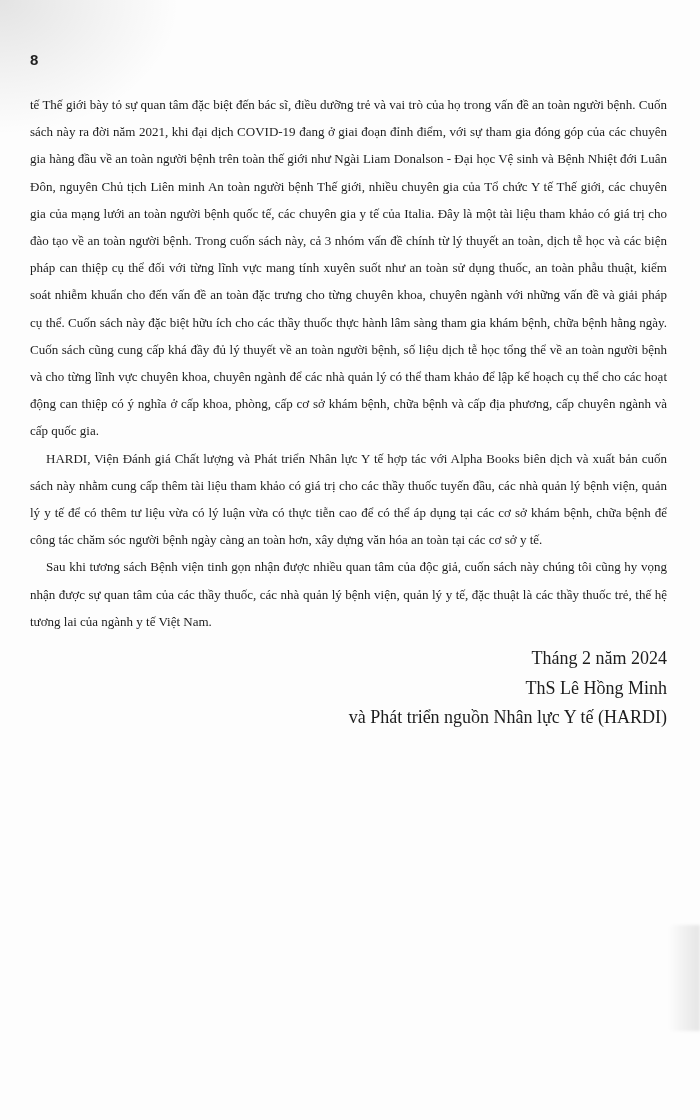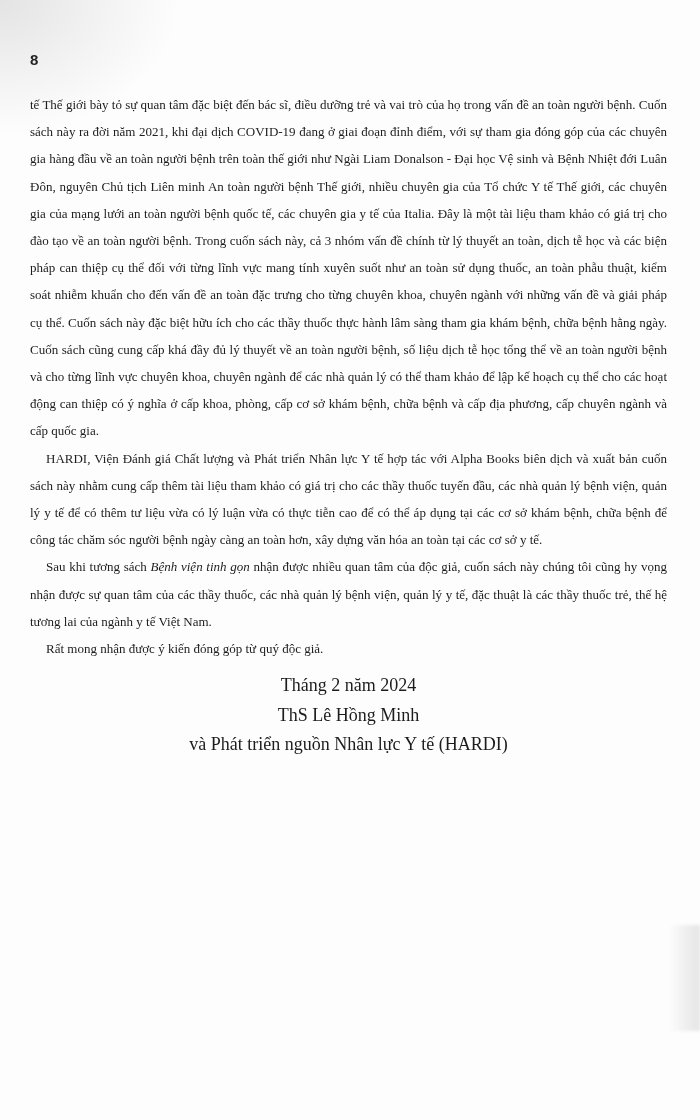--- a/index.html
+++ b/index.html
@@ -56,25 +56,24 @@
   .par {
     margin: 0;
     font-size: 13px;
     line-height: 27.2px;
     text-align: justify;
   }
   .indent {
     text-indent: 16px;
   }
   .italic {
-    font-style: italic;
   }
   .signature {
     margin-top: 9px;
-    text-align: center;
+    text-align: right;
     font-size: 18px;
     line-height: 29.5px;
   }
   .sig-line {
     white-space: nowrap;
   }
 </style>
 </head>
 <body>
 
@@ -84,21 +83,20 @@
 
   <div class="page-number">8</div>
 
   <div class="body-text">
     <p class="par">tế Thế giới bày tỏ sự quan tâm đặc biệt đến bác sĩ, điều dưỡng trẻ và vai trò của họ trong vấn đề an toàn người bệnh. Cuốn sách này ra đời năm 2021, khi đại dịch COVID-19 đang ở giai đoạn đỉnh điểm, với sự tham gia đóng góp của các chuyên gia hàng đầu về an toàn người bệnh trên toàn thế giới như Ngài Liam Donalson - Đại học Vệ sinh và Bệnh Nhiệt đới Luân Đôn, nguyên Chủ tịch Liên minh An toàn người bệnh Thế giới, nhiều chuyên gia của Tổ chức Y tế Thế giới, các chuyên gia của mạng lưới an toàn người bệnh quốc tế, các chuyên gia y tế của Italia. Đây là một tài liệu tham khảo có giá trị cho đào tạo về an toàn người bệnh. Trong cuốn sách này, cả 3 nhóm vấn đề chính từ lý thuyết an toàn, dịch tễ học và các biện pháp can thiệp cụ thể đối với từng lĩnh vực mang tính xuyên suốt như an toàn sử dụng thuốc, an toàn phẫu thuật, kiểm soát nhiễm khuẩn cho đến vấn đề an toàn đặc trưng cho từng chuyên khoa, chuyên ngành với những vấn đề và giải pháp cụ thể. Cuốn sách này đặc biệt hữu ích cho các thầy thuốc thực hành lâm sàng tham gia khám bệnh, chữa bệnh hằng ngày. Cuốn sách cũng cung cấp khá đầy đủ lý thuyết về an toàn người bệnh, số liệu dịch tễ học tổng thể về an toàn người bệnh và cho từng lĩnh vực chuyên khoa, chuyên ngành để các nhà quản lý có thể tham khảo để lập kế hoạch cụ thể cho các hoạt động can thiệp có ý nghĩa ở cấp khoa, phòng, cấp cơ sở khám bệnh, chữa bệnh và cấp địa phương, cấp chuyên ngành và cấp quốc gia.</p>
 
     <p class="par indent">HARDI, Viện Đánh giá Chất lượng và Phát triển Nhân lực Y tế hợp tác với Alpha Books biên dịch và xuất bản cuốn sách này nhằm cung cấp thêm tài liệu tham khảo có giá trị cho các thầy thuốc tuyến đầu, các nhà quản lý bệnh viện, quản lý y tế để có thêm tư liệu vừa có lý luận vừa có thực tiễn cao để có thể áp dụng tại các cơ sở khám bệnh, chữa bệnh để công tác chăm sóc người bệnh ngày càng an toàn hơn, xây dựng văn hóa an toàn tại các cơ sở y tế.</p>
 
     <p class="par indent"><span>Sau khi tương sách </span><span class="italic">Bệnh viện tinh gọn</span><span> nhận được nhiều quan tâm của độc giả, cuốn sách này chúng tôi cũng hy vọng nhận được sự quan tâm của các thầy thuốc, các nhà quản lý bệnh viện, quản lý y tế, đặc thuật là các thầy thuốc trẻ, thế hệ tương lai của ngành y tế Việt Nam.</span></p>
 
-    <p class="par indent">Rất mong nhận được ý kiến đóng góp từ quý độc giả.</p>
 
     <div class="signature">
       <div class="sig-line">Tháng 2 năm 2024</div>
       <div class="sig-line">ThS Lê Hồng Minh</div>
       <div class="sig-line">và Phát triển nguồn Nhân lực Y tế (HARDI)</div>
     </div>
   </div>
 </div>
 
 </body></html>

